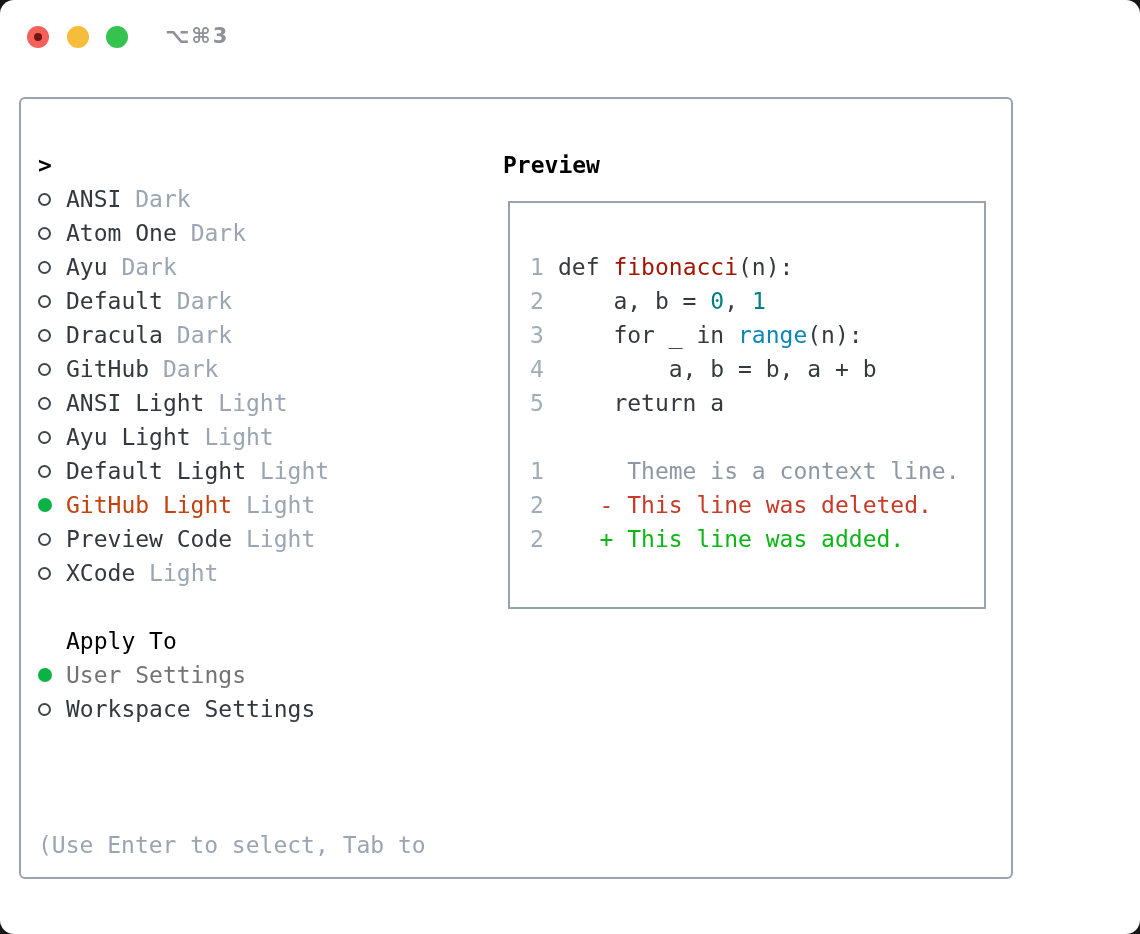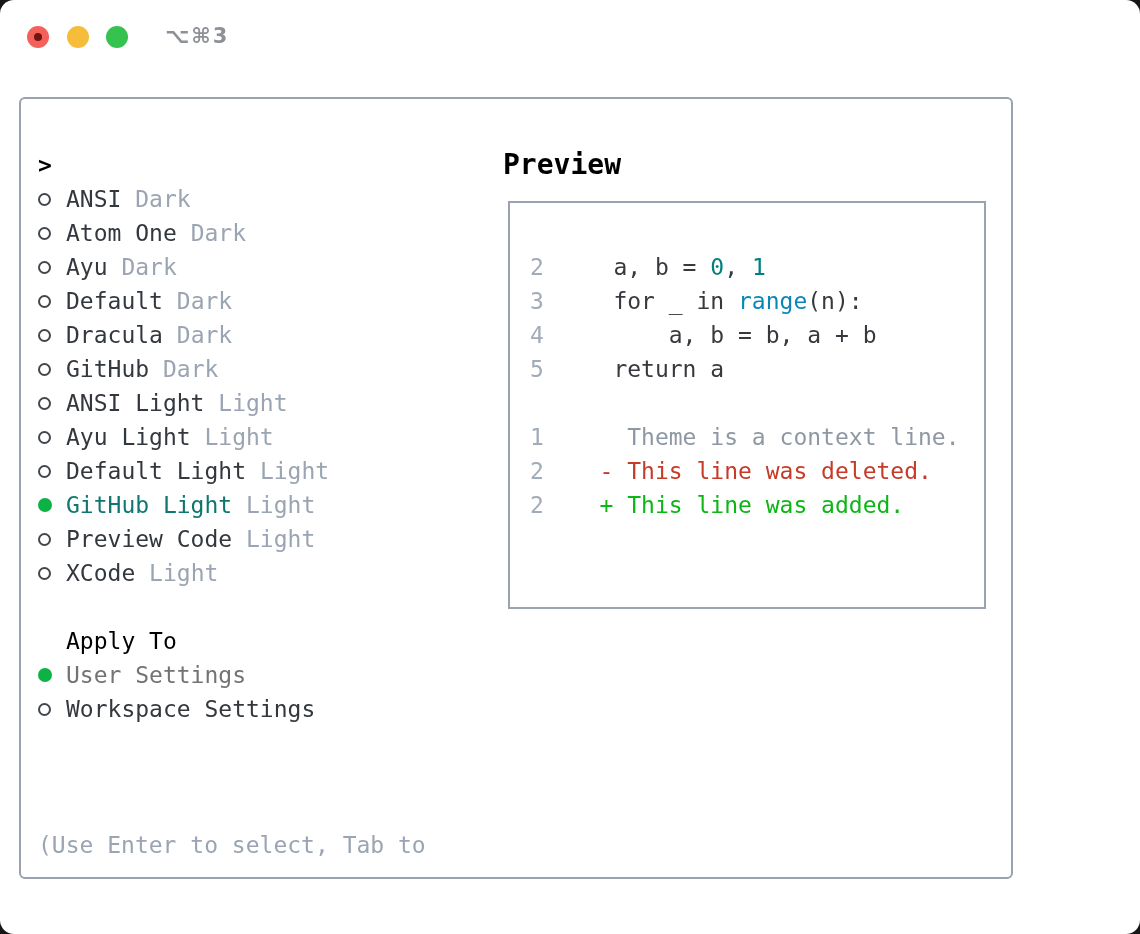--- a/index.html
+++ b/index.html
@@ -22,21 +22,21 @@
   .row.subhdr{color:#000;}
   .mk{width:28px;display:flex;align-items:center;flex:none;}
   .mk.arrow{display:inline-block;line-height:34px;}
   .dot{width:13px;height:13px;border:2px solid #42474d;border-radius:50%;box-sizing:border-box;}
   .dot.sel{border:none;width:14px;height:14px;}
   .muted{color:#9aa4b2;}
   .help{margin-top:34px;font-size:23px;line-height:34px;color:#9aa4b2;white-space:pre;}
   .spacer{height:34px;}
   
   .preview-header{position:absolute;left:482px;top:49px;height:34px;line-height:34px;
-                  font-size:28px;font-weight:bold;color:#000;}
+                  font-size:23px;font-weight:bold;color:#000;}
   .preview-box{position:absolute;left:487px;top:102px;width:474px;height:404px;border:2px solid #99a2ae;}
   .code{padding:47px 0 0 20px;}
   .cline{height:34px;line-height:34px;font-size:23px;white-space:pre;}
   .gut{display:inline-block;width:28px;color:#a2abb8;}
 </style>
 </head>
 <body>
 
 <div class="window">
 
@@ -59,21 +59,21 @@
       <div>
           <div class="row"><span class="mk"><span class="dot"></span></span><span>ANSI </span><span class="muted">Dark</span></div>
           <div class="row"><span class="mk"><span class="dot"></span></span><span>Atom One </span><span class="muted">Dark</span></div>
           <div class="row"><span class="mk"><span class="dot"></span></span><span>Ayu </span><span class="muted">Dark</span></div>
           <div class="row"><span class="mk"><span class="dot"></span></span><span>Default </span><span class="muted">Dark</span></div>
           <div class="row"><span class="mk"><span class="dot"></span></span><span>Dracula </span><span class="muted">Dark</span></div>
           <div class="row"><span class="mk"><span class="dot"></span></span><span>GitHub </span><span class="muted">Dark</span></div>
           <div class="row"><span class="mk"><span class="dot"></span></span><span>ANSI Light </span><span class="muted">Light</span></div>
           <div class="row"><span class="mk"><span class="dot"></span></span><span>Ayu Light </span><span class="muted">Light</span></div>
           <div class="row"><span class="mk"><span class="dot"></span></span><span>Default Light </span><span class="muted">Light</span></div>
-          <div class="row"><span class="mk"><span class="dot sel" style="background: rgb(13, 178, 69);"></span></span><span style="color: #0f766e;">GitHub Light </span><span class="muted">Light</span></div>
+          <div class="row"><span class="mk"><span class="dot sel" style="background: rgb(13, 178, 69);"></span></span><span style="color: #c2410c;">GitHub Light </span><span class="muted">Light</span></div>
           <div class="row"><span class="mk"><span class="dot"></span></span><span>Preview Code </span><span class="muted">Light</span></div>
           <div class="row"><span class="mk"><span class="dot"></span></span><span>XCode </span><span class="muted">Light</span></div>
         </div>
 
       <div class="spacer"></div>
 
       <div class="row subhdr">
         <span class="mk"></span><span>Apply To</span>
       </div>
 
@@ -85,20 +85,21 @@
       <div class="help">
         <div>(Use Enter to select, Tab to</div>
         <div>change focus)</div>
       </div>
     </div>
 
     <div class="preview-header">Preview</div>
 
     <div class="preview-box">
       <div class="code">
+          <div class="cline"><span class="gut">1</span><span style="color: rgb(54, 57, 61);">def </span><span style="color: rgb(163, 21, 0);">fibonacci</span><span style="color: rgb(54, 57, 61);">(n):</span></div>
           <div class="cline"><span class="gut">2</span><span style="color: rgb(54, 57, 61);">    a, b = </span><span style="color: rgb(0, 128, 128);">0</span><span style="color: rgb(54, 57, 61);">, </span><span style="color: rgb(0, 128, 128);">1</span></div>
           <div class="cline"><span class="gut">3</span><span style="color: rgb(54, 57, 61);">    for _ in </span><span style="color: rgb(10, 134, 184);">range</span><span style="color: rgb(54, 57, 61);">(n):</span></div>
           <div class="cline"><span class="gut">4</span><span style="color: rgb(54, 57, 61); margin-top: 36px;">        a, b = b, a + b</span></div>
           <div class="cline"><span class="gut">5</span><span style="color: rgb(54, 57, 61);">    return a</span></div>
           <div class="cline"><span class="gut"></span></div>
           <div class="cline"><span class="gut">1</span><span style="color: rgb(142, 152, 164);">     Theme is a context line.</span></div>
           <div class="cline"><span class="gut">2</span><span style="color: rgb(198, 58, 40);">   - This line was deleted.</span></div>
           <div class="cline"><span class="gut">2</span><span style="color: rgb(11, 182, 21);">   + This line was added.</span></div>
         </div>
     </div>

